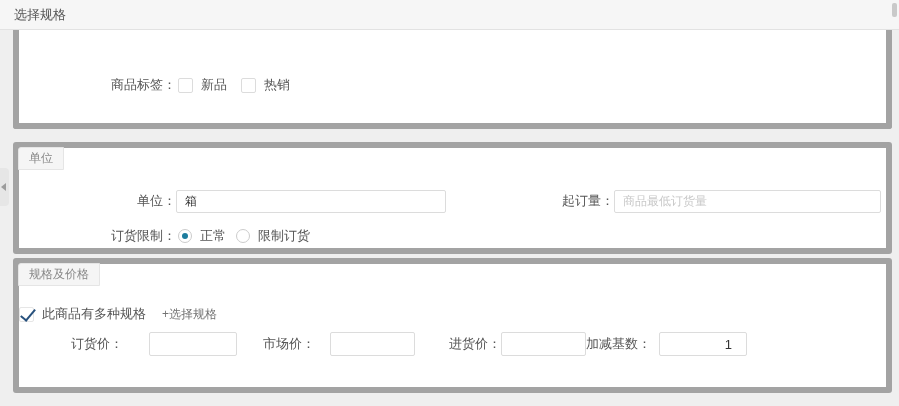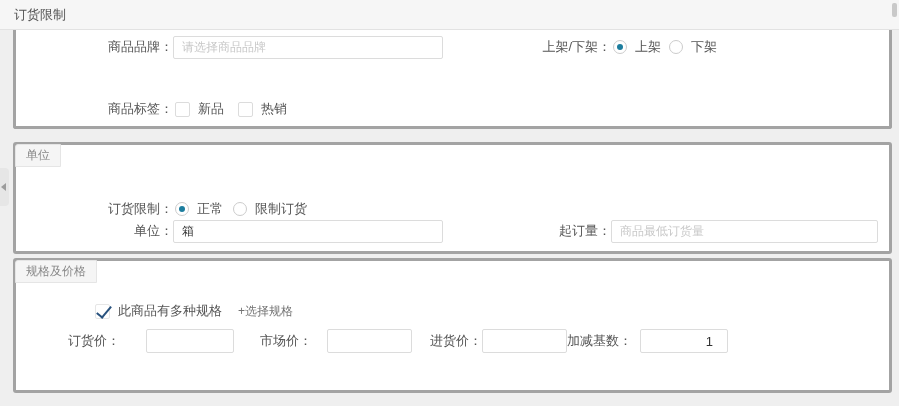--- a/index.html
+++ b/index.html
@@ -10,21 +10,21 @@
     font-family:"Liberation Sans","DejaVu Sans",sans-serif;
     color:#555;
   }
   .header {
     position:absolute; top:0; left:0; width:899px; height:30px;
     background:#f6f6f6; border-bottom:1px solid #e2e2e2;
     line-height:29px; padding-left:14px; font-size:13px; color:#555;
   }
   .panel {
     position:absolute; left:13px; width:879px;
-    background:#fff; border:3px solid #a3a3a3; border-radius:3px;
+    background:#fff; border:6px solid #a3a3a3; border-radius:3px;
   }
   .panel--first { top:30px; height:99px; border-top:0; border-radius:0 0 3px 3px; padding-top:5px; }
   .panel--unit  { top:142px; height:112px; padding-top:41px; }
   .panel--spec  { top:258px; height:135px; padding-top:38px; }
   .tab {
     position:absolute; top:-1px; left:-1px; height:23px; line-height:21px;
     padding:0 10px; background:#f5f5f5; border:1px solid #e5e5e5;
     font-size:12px; color:#888; border-radius:3px 0 0 0;
   }
   .frow { display:flex; align-items:center; height:24px; }
@@ -52,86 +52,77 @@
   .cb {
     width:15px; height:15px; border:1px solid #dcdcdc; border-radius:2px;
     background:#fff; position:relative; flex:none; display:inline-block; cursor:pointer;
   }
   .cb.on { border-color:#e6e6e6; }
   .cb.on::after {
     content:""; position:absolute; left:4px; top:-2px; width:6px; height:13px;
     border:solid #27517d; border-width:0 2px 2px 0; transform:rotate(40deg);
   }
   .ml2 { margin-left:2px; } .ml8 { margin-left:8px; } .ml10 { margin-left:10px; } .ml14 { margin-left:14px; }
-  .spec-row { padding-left:79px; }
+  .spec-row { }
   .spec-label { font-size:13px; color:#555; margin-left:8px; cursor:pointer; }
   .link { font-size:12px; color:#737373; margin-left:16px; cursor:pointer; text-decoration:none; }
   .price-row { padding-left:52px; }
   .plbl { font-size:13px; color:#555; flex:none; }
   .pinp { height:24px; border:1px solid #dcdcdc; border-radius:2px; padding:0 6px;
           font-size:13px; color:#333; outline:none; flex:none; font-family:inherit; }
   .pw88 { width:88px; } .pw85 { width:85px; }
-  .pml26 { margin-left:26px; } .pml15 { margin-left:15px; } .pml22 { margin-left:18px; }
+  .pml26 { margin-left:26px; } .pml15 { margin-left:15px; } .pml22 { margin-left:34px; }
   .pml17 { } .pml8 { margin-left:8px; }
   .num-right { text-align:right; padding-right:14px; }
   .collapse-handle {
     position:absolute; left:0; top:168px; width:9px; height:38px;
     background:#e6e6e6; border-radius:0 4px 4px 0; cursor:pointer;
   }
   .collapse-handle .tri {
     position:absolute; left:1px; top:15px; width:0; height:0;
     border:4px solid transparent; border-right:5px solid #9c9c9c; border-left:0;
   }
   .scroll-thumb {
     position:absolute; right:2px; top:3px; width:5px; height:14px;
     background:#c9c9c9; border-radius:2px;
   }
 </style>
 </head>
 <body>
 
 <div class="header">
-  <span>订货限制</span>
+  <span>选择规格</span>
 </div>
 
 <div class="panel panel--first">
-  <div class="frow">
-    <span class="lbl">商品品牌：</span>
-    <input class="inp w270" type="text" placeholder="请选择商品品牌" style="">
-    <span class="lbl lbl-r">上架/下架：</span>
-    <span class="radio on ml2"></span>
-    <span class="opt-label">上架</span>
-    <span class="radio ml8"></span>
-    <span class="opt-label">下架</span>
-  </div>
   <div class="frow gap7">
   </div>
   <div class="frow gap9">
     <span class="lbl">商品标签：</span>
     <span class="cb ml2"></span>
     <span class="opt-label">新品</span>
     <span class="cb ml14"></span>
     <span class="opt-label">热销</span>
   </div>
 </div>
 
 <div class="panel panel--unit">
   <span class="tab">单位</span>
+  <div class="frow">
+    <span class="lbl">单位：</span>
+    <input class="inp w270" type="text" value="箱" style="">
+    <span class="lbl lbl-r">起订量：</span>
+    <input class="inp w267" type="text" placeholder="商品最低订货量" style="">
+  </div>
   <div class="frow gap13">
     <span class="lbl">订货限制：</span>
     <span class="radio on ml2"></span>
     <span class="opt-label">正常</span>
     <span class="radio ml10"></span>
     <span class="opt-label">限制订货</span>
-  </div>
-  <div class="frow">
-    <span class="lbl">单位：</span>
-    <input class="inp w270" type="text" value="箱" style="">
-    <span class="lbl lbl-r">起订量：</span>
-    <input class="inp w267" type="text" placeholder="商品最低订货量" style="">
   </div>
 </div>
 
 <div class="panel panel--spec">
   <span class="tab">规格及价格</span>
   <div class="frow spec-row">
     <span class="cb on"></span>
     <span class="spec-label">此商品有多种规格</span>
     <a class="link">+选择规格</a>
   </div>

